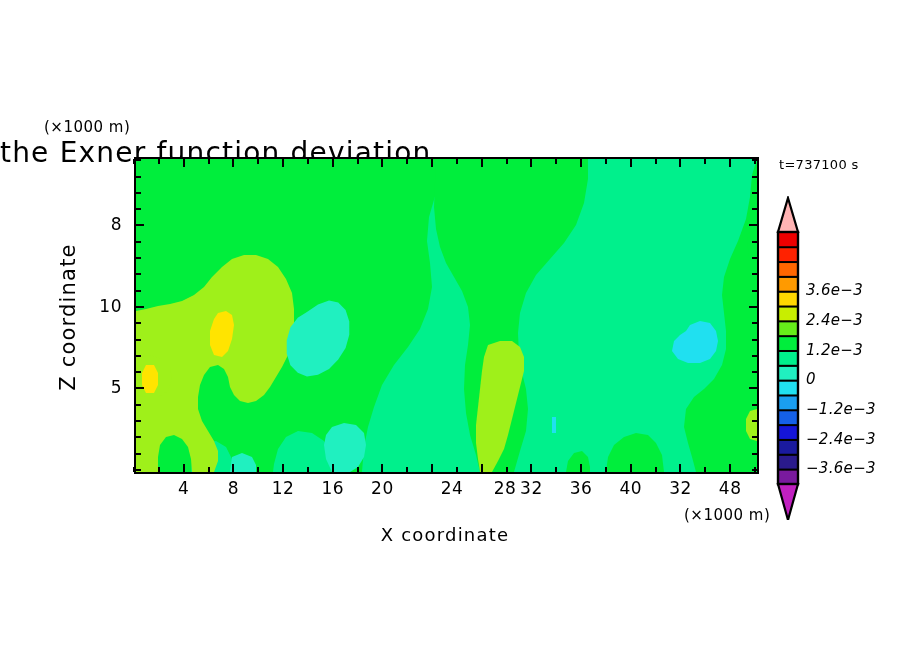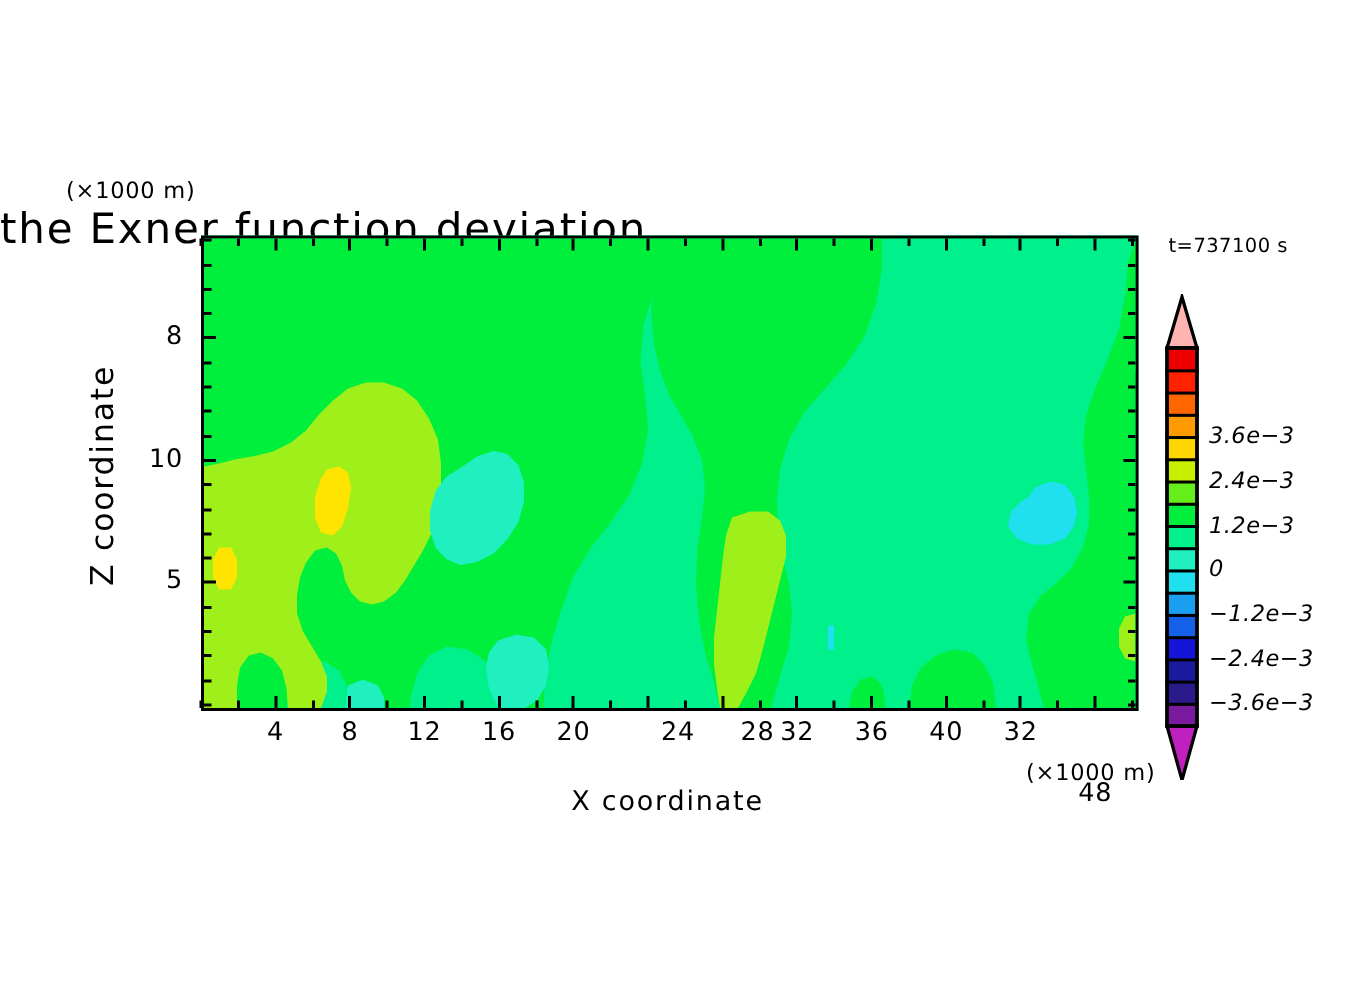--- a/index.html
+++ b/index.html
@@ -289,21 +289,21 @@
       <div class="abs xtick-label" style="left: 233.36px;">8</div>
       <div class="abs xtick-label" style="left: 283.04px;">12</div>
       <div class="abs xtick-label" style="left: 332.72px;">16</div>
       <div class="abs xtick-label" style="left: 382.4px;">20</div>
       <div class="abs xtick-label" style="left: 452px;">24</div>
       <div class="abs xtick-label" style="left: 505px;">28</div>
       <div class="abs xtick-label" style="left: 531.44px;">32</div>
       <div class="abs xtick-label" style="left: 581.12px;">36</div>
       <div class="abs xtick-label" style="left: 630.8px;">40</div>
       <div class="abs xtick-label" style="left: 680.48px;">32</div>
-      <div class="abs xtick-label" style="left: 730.16px; margin-top: 41px;">48</div>
+      <div class="abs xtick-label" style="left: 730.16px;">48</div>
     </div>
   <div class="abs" id="y-ticks" style="left:0;top:0;width:904px;height:654px;pointer-events:none;">
       <div class="abs tick-h" style="top: 469px; width: 5px; left: 136px;"></div>
       <div class="abs tick-h" style="top: 469px; width: 5px; left: 752px;"></div>
       <div class="abs tick-h" style="top: 452.698px; width: 5px; left: 136px;"></div>
       <div class="abs tick-h" style="top: 452.698px; width: 5px; left: 752px;"></div>
       <div class="abs tick-h" style="top: 436.396px; width: 5px; left: 136px;"></div>
       <div class="abs tick-h" style="top: 436.396px; width: 5px; left: 752px;"></div>
       <div class="abs tick-h" style="top: 420.094px; width: 5px; left: 136px;"></div>
       <div class="abs tick-h" style="top: 420.094px; width: 5px; left: 752px;"></div>

